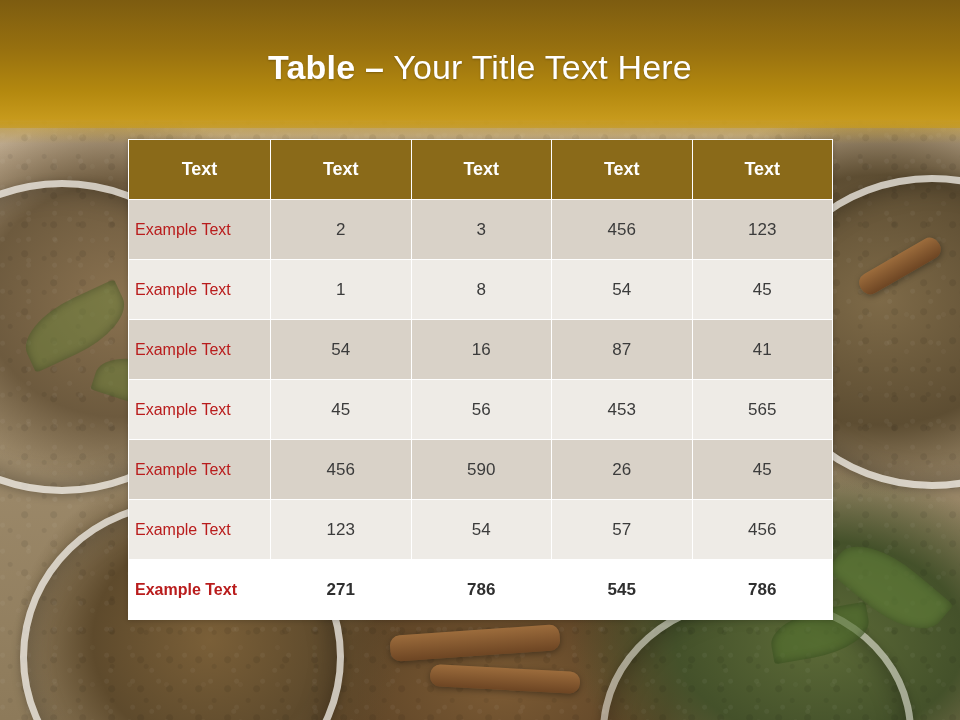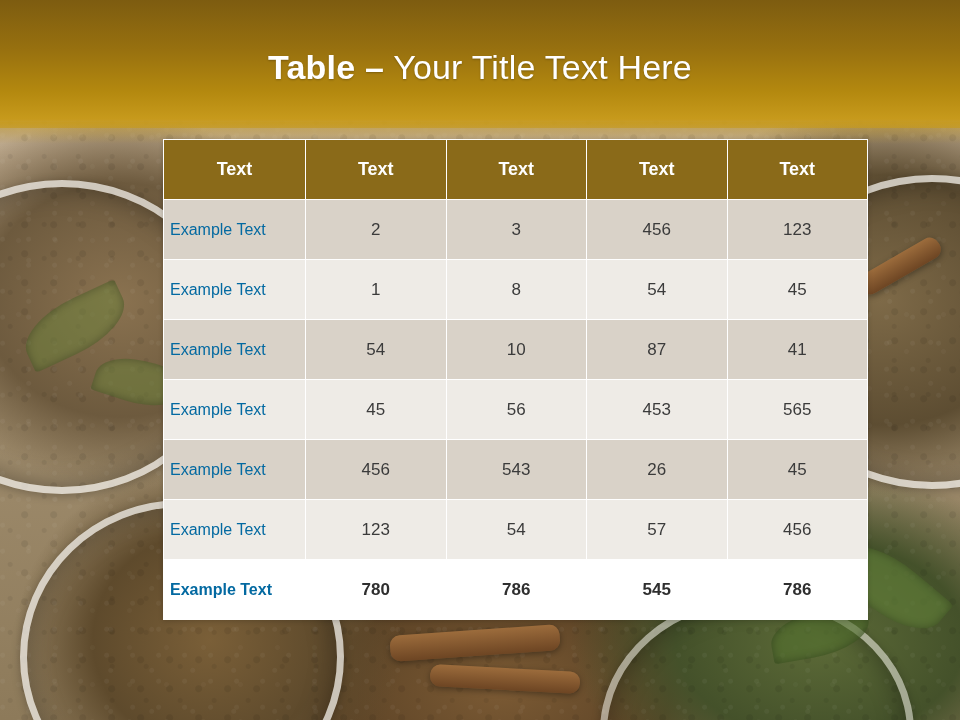--- a/index.html
+++ b/index.html
@@ -107,21 +107,20 @@
   }
   .slide-title .bold { font-weight: bold; }
   .slide-title .light { font-weight: normal; }
 
   
   .table-wrap {
     position: absolute;
     left: 128px;
     top: 139px;
     width: 704px;
-    margin-left: 35px;
   }
   table.data {
     border-collapse: collapse;
     width: 704px;
     table-layout: fixed;
     box-shadow: 0 1px 5px rgba(0,0,0,0.18);
   }
   table.data th, table.data td {
     border: 1px solid #ffffff;
     height: 59px;
@@ -141,21 +140,21 @@
   }
   table.data col.c0 { width: 142px; }
   table.data col.c1,
   table.data col.c2,
   table.data col.c3,
   table.data col.c4 { width: 140.5px; }
 
   table.data tbody td.label {
     text-align: left;
     font-size: 16px;
-    color: #0369a1;
+    color: #b91c1c;
   }
   tr.odd td  { background: #d9d2c8; }
   tr.even td { background: #eeebe6; }
   tr.total td {
     background: #ffffff;
     font-weight: bold;
     color: #2f2f2f;
   }
   tr.total td.label { font-weight: bold; }
 </style>
@@ -217,48 +216,48 @@
         <tr class="even">
           <td class="label">Example Text</td>
           <td>1</td>
           <td>8</td>
           <td>54</td>
           <td>45</td>
         </tr>
         <tr class="odd">
           <td class="label">Example Text</td>
           <td>54</td>
-          <td>10</td>
+          <td>16</td>
           <td>87</td>
           <td>41</td>
         </tr>
         <tr class="even">
           <td class="label">Example Text</td>
           <td>45</td>
           <td>56</td>
           <td>453</td>
           <td>565</td>
         </tr>
         <tr class="odd">
           <td class="label">Example Text</td>
           <td>456</td>
-          <td>543</td>
+          <td>590</td>
           <td>26</td>
           <td>45</td>
         </tr>
         <tr class="even">
           <td class="label">Example Text</td>
           <td>123</td>
           <td>54</td>
           <td>57</td>
           <td>456</td>
         </tr>
         <tr class="total">
           <td class="label">Example Text</td>
-          <td>780</td>
+          <td>271</td>
           <td>786</td>
           <td>545</td>
           <td>786</td>
         </tr>
       </tbody>
     </table>
   </div>
 
 </div>
 

